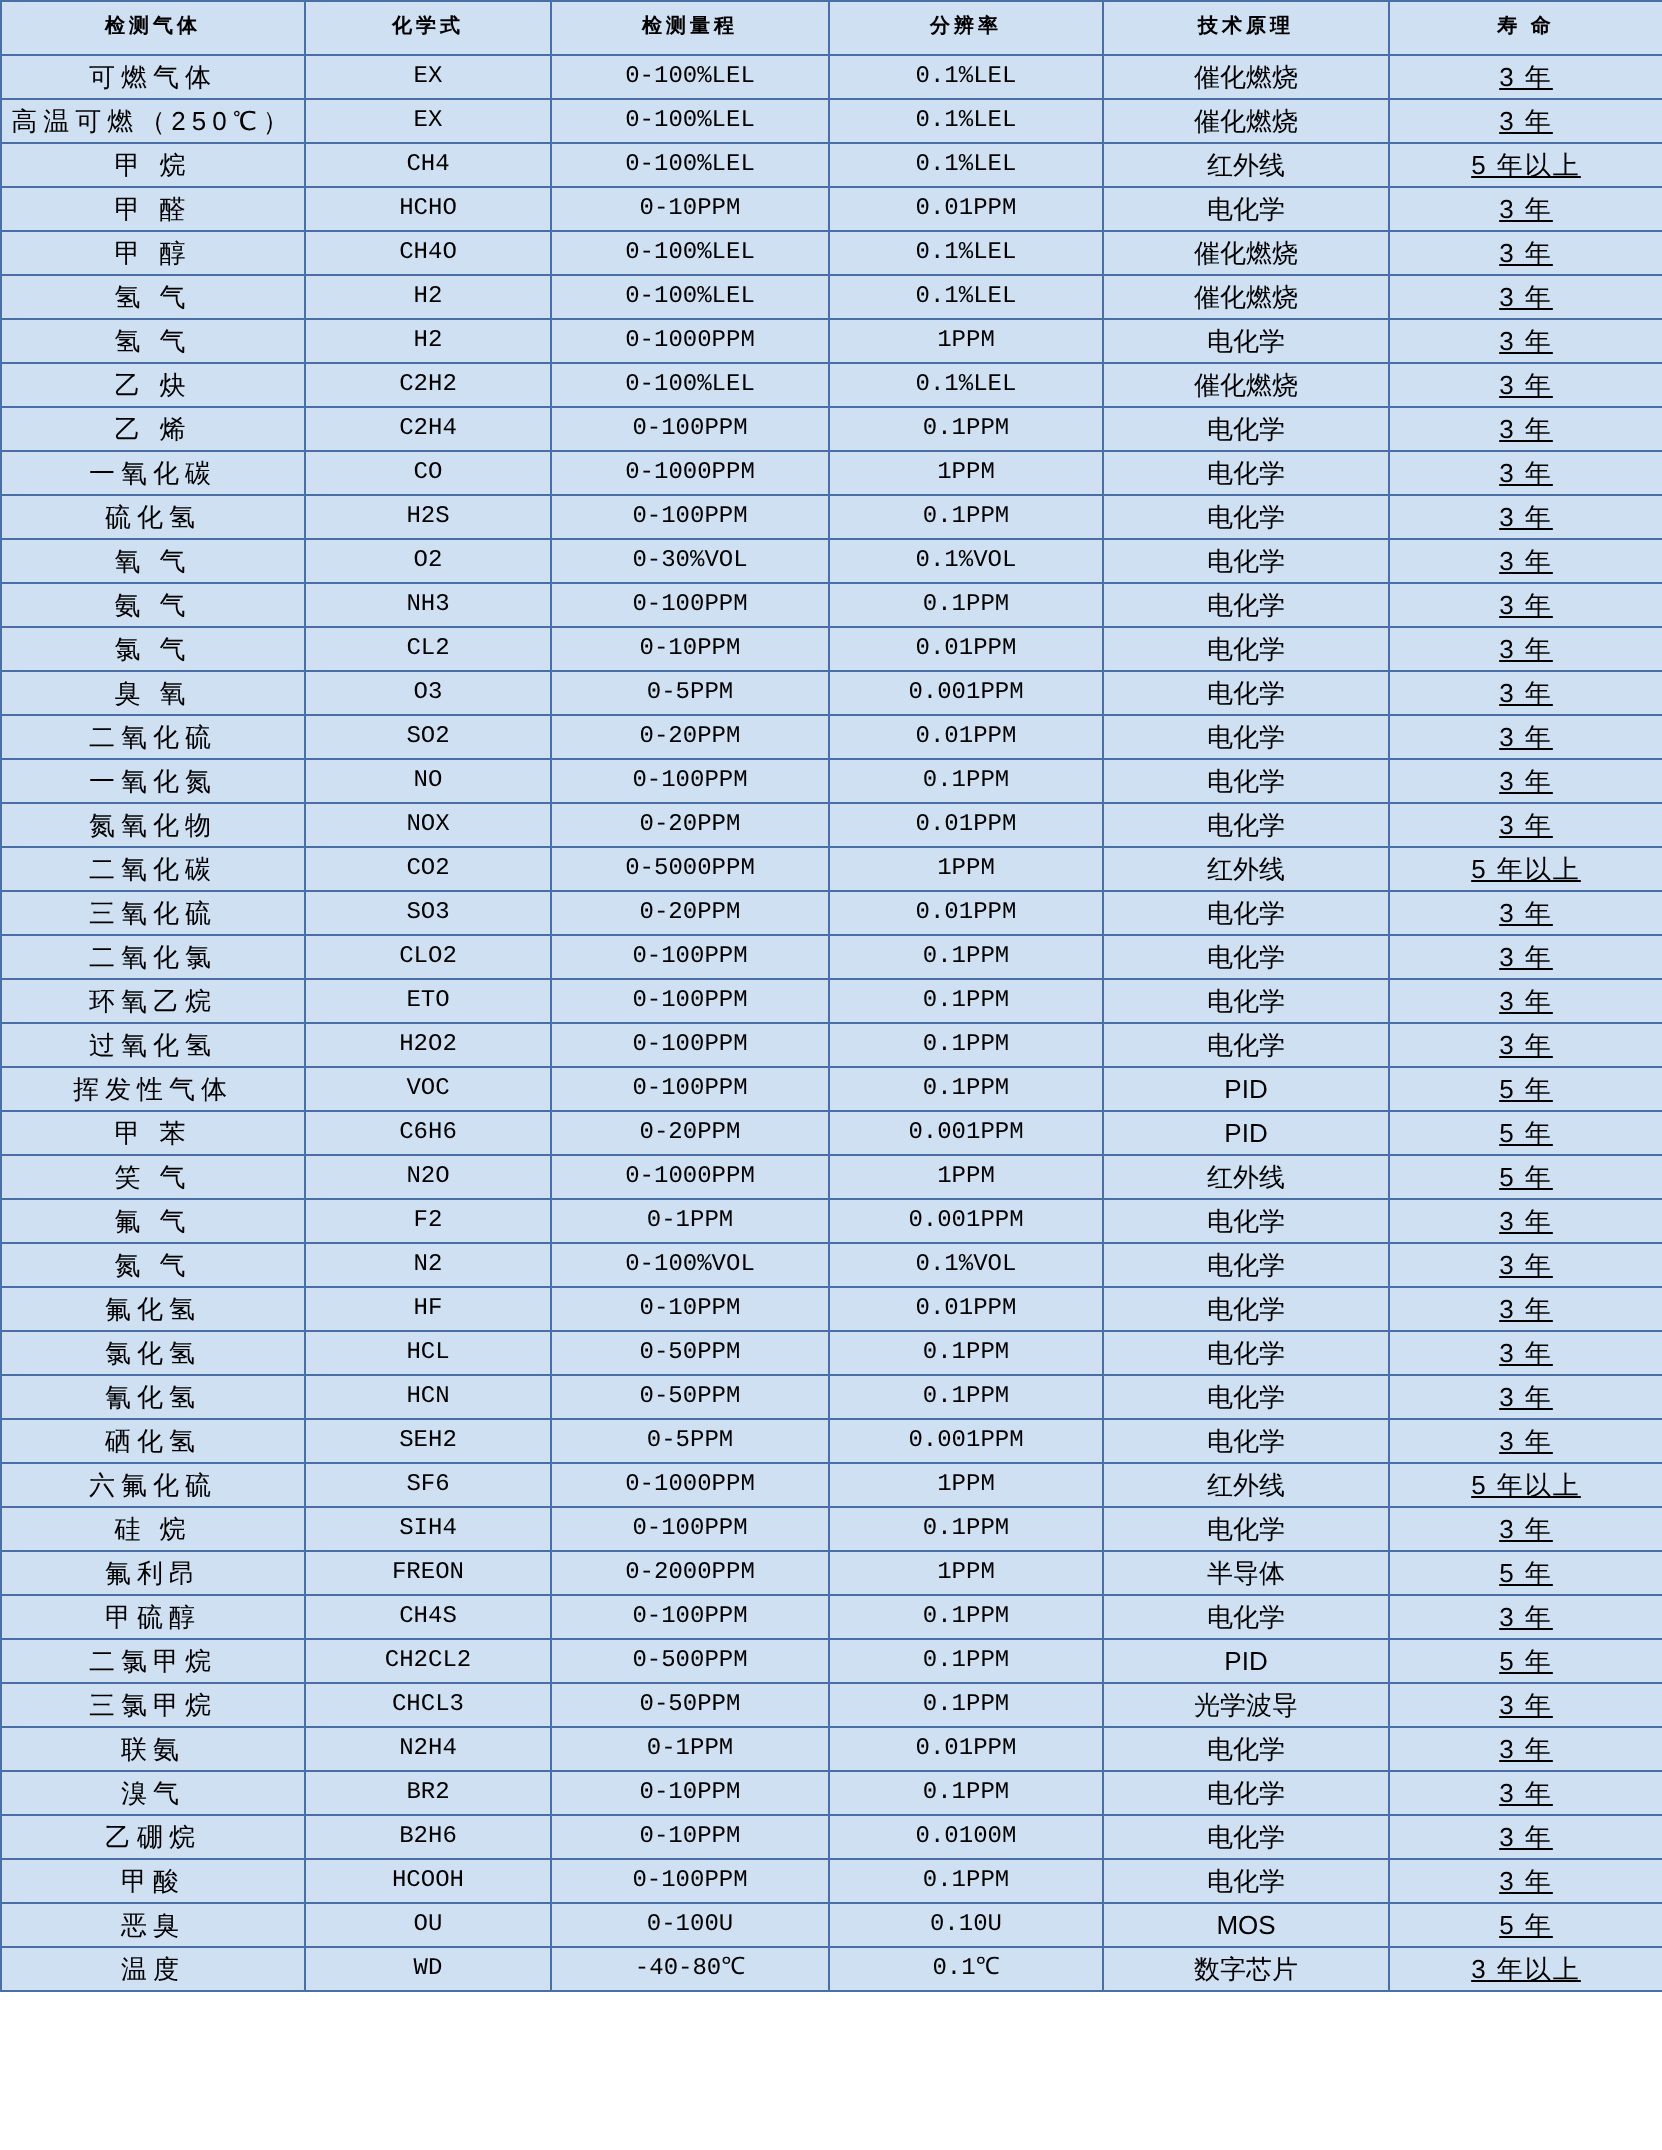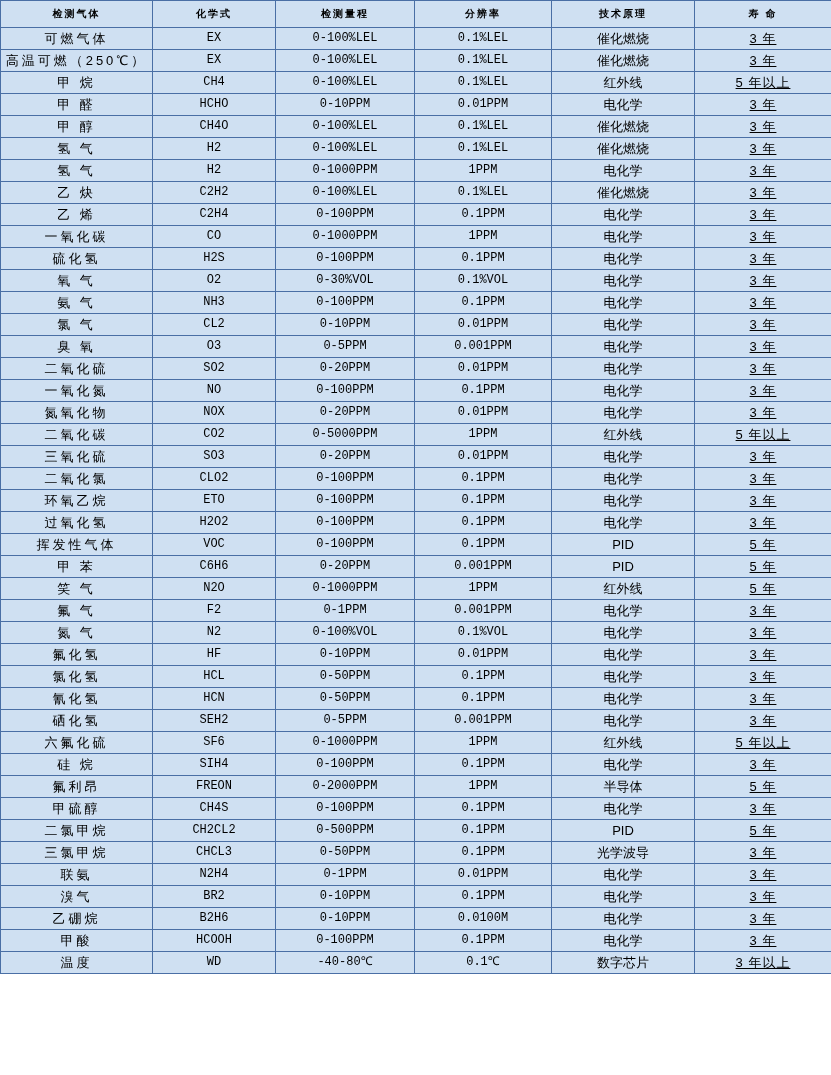--- a/index.html
+++ b/index.html
@@ -409,20 +409,28 @@
       </tr>
       <tr>
         <td class="name">甲酸</td>
         <td class="mono">HCOOH</td>
         <td class="mono">0-100PPM</td>
         <td class="mono">0.1PPM</td>
         <td>电化学</td>
         <td class="life">3 年</td>
       </tr>
       <tr>
+        <td class="name">恶臭</td>
+        <td class="mono">OU</td>
+        <td class="mono">0-100U</td>
+        <td class="mono">0.10U</td>
+        <td>MOS</td>
+        <td class="life">5 年</td>
+      </tr>
+      <tr>
         <td class="name">温度</td>
         <td class="mono">WD</td>
         <td class="mono">-40-80℃</td>
         <td class="mono">0.1℃</td>
         <td>数字芯片</td>
         <td class="life">3 年以上</td>
       </tr>
     </tbody>
 </table>
 

